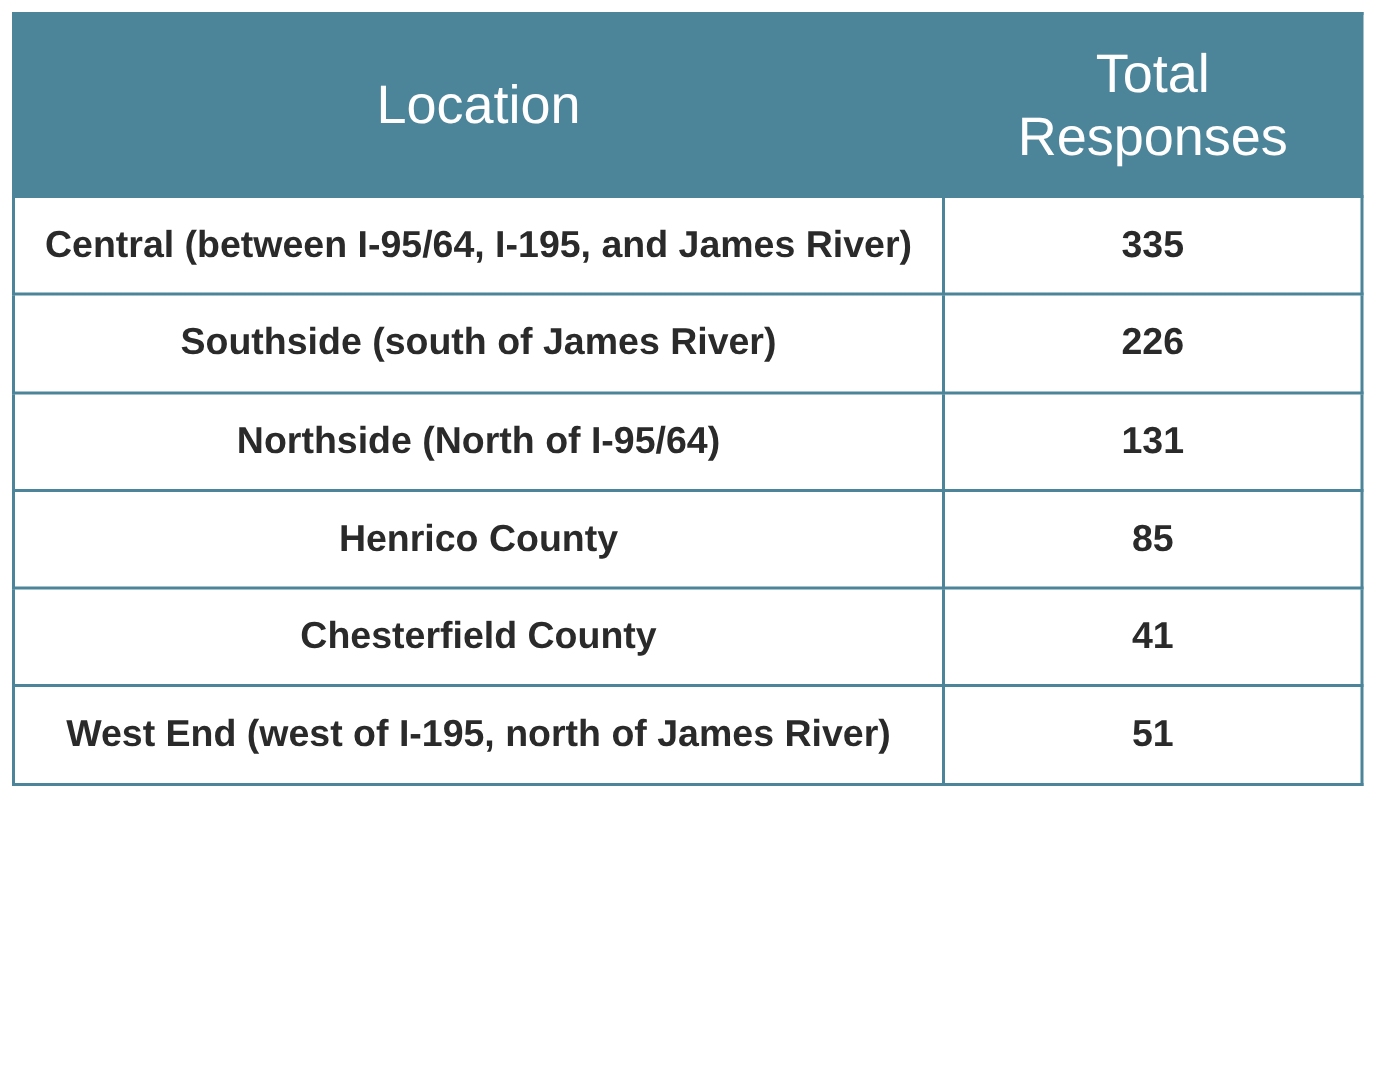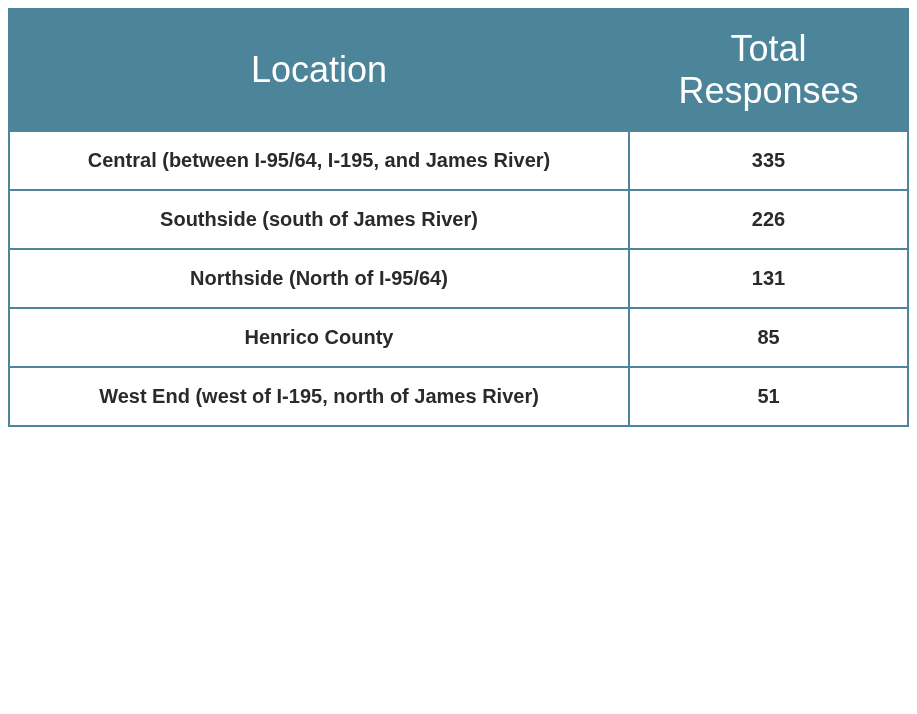--- a/index.html
+++ b/index.html
@@ -23,21 +23,21 @@
     padding: 18px 8px;
     text-align: center;
     border: 2px solid #4c8599;
   }
   th.col-loc { width: 620px; }
   th.col-resp { width: auto; }
   td {
     border: 2px solid #4c8599;
     text-align: center;
     font-weight: 700;
-    font-size: 20px;
+    font-size: 25px;
     color: #2a2a2a;
     padding: 16px 18px;
     background: #ffffff;
     vertical-align: middle;
   }
   td.loc-cell { line-height: 1.25; }
 </style>
 </head>
 <body>
 
@@ -59,17 +59,21 @@
     </tr>
     <tr>
       <td class="loc-cell">Northside (North of I-95/64)</td>
       <td>131</td>
     </tr>
     <tr>
       <td class="loc-cell">Henrico County</td>
       <td>85</td>
     </tr>
     <tr>
+      <td class="loc-cell">Chesterfield County</td>
+      <td>41</td>
+    </tr>
+    <tr>
       <td class="loc-cell">West End (west of I-195, north of James River)</td>
       <td>51</td>
     </tr>
   </tbody>
 </table>
 
 </body></html>

